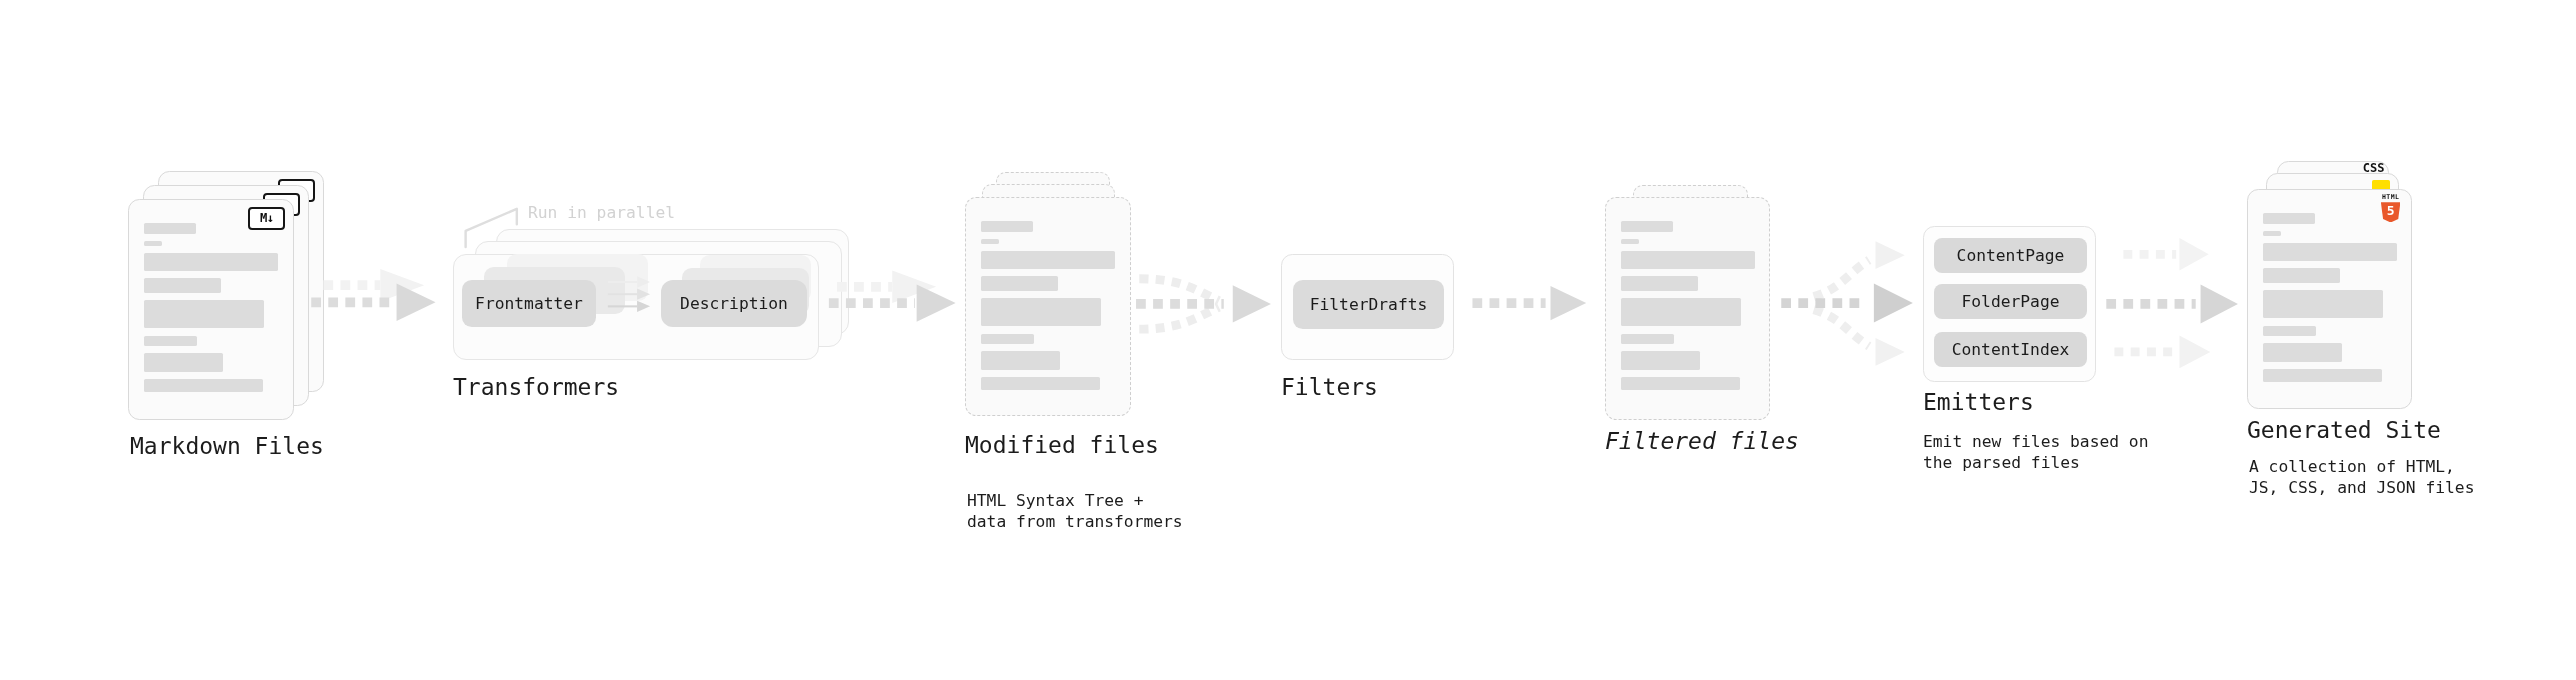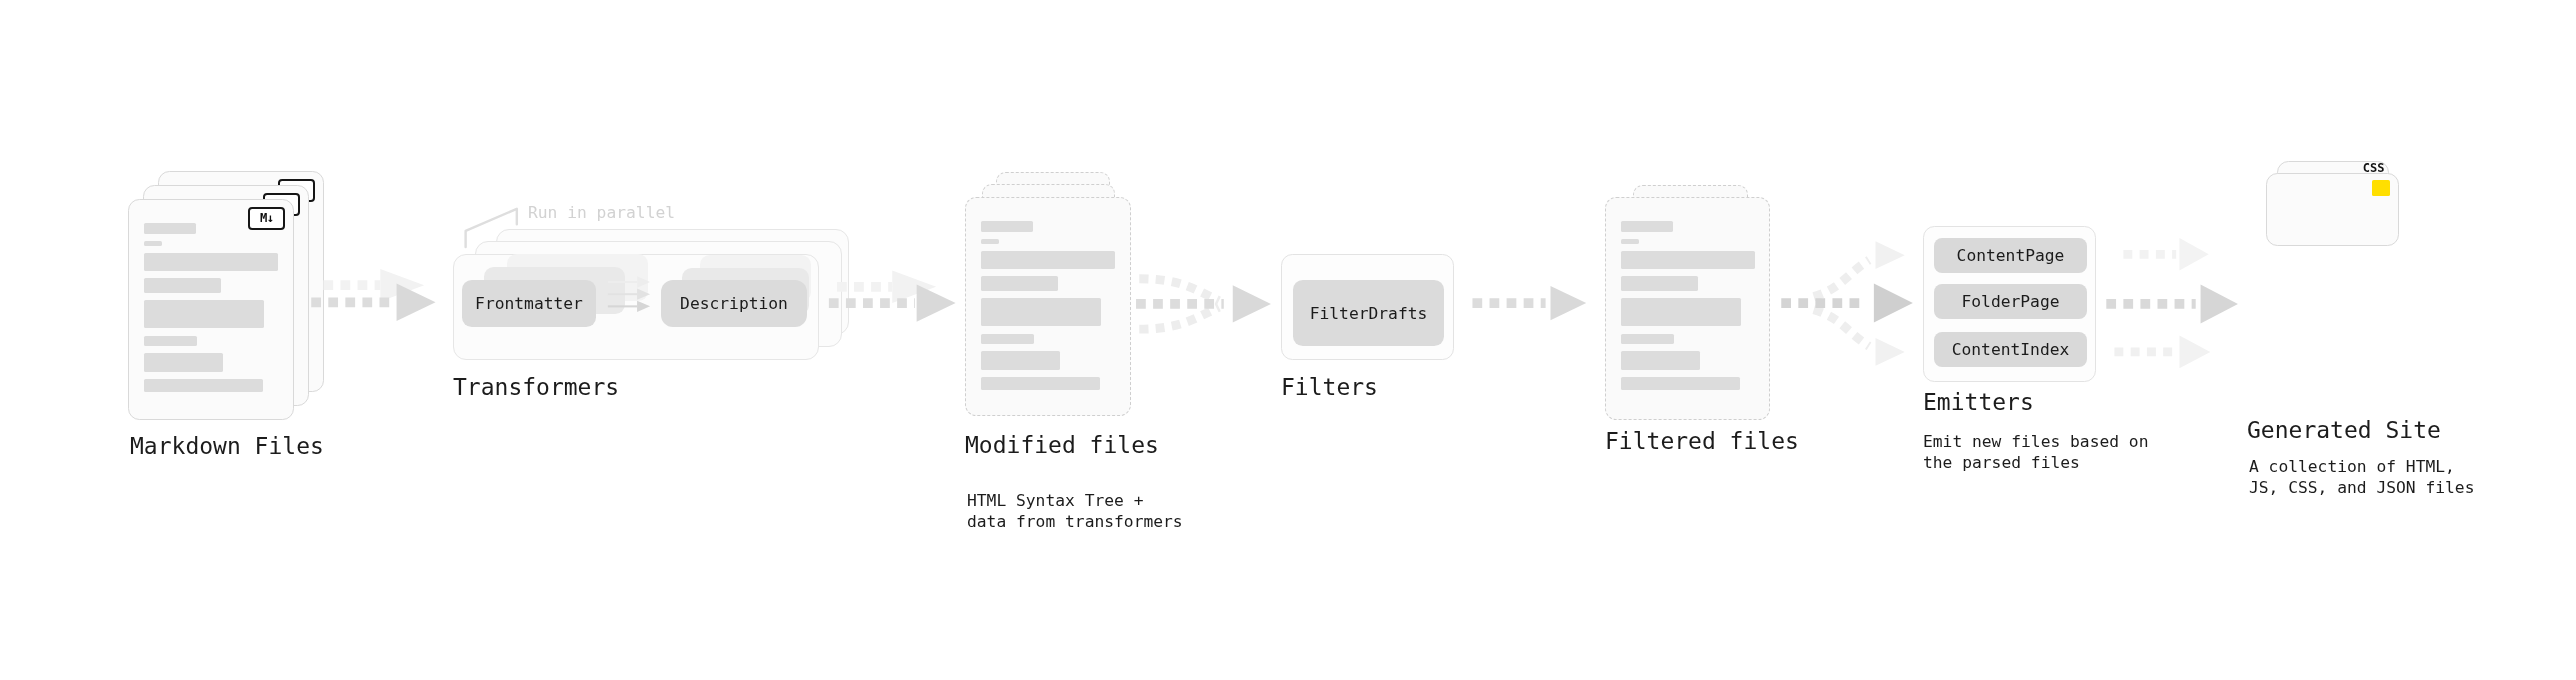--- a/index.html
+++ b/index.html
@@ -107,55 +107,71 @@
         <div class="bar" style="width: 53px; height: 10.6px;"></div>
         <div class="bar" style="width: 79px; height: 18.7px;"></div>
         <div class="bar" style="width: 119px; height: 12.2px;"></div>
       </div>
   </div>
   <div class="title" style="left:965px;top:433px;">Modified files</div>
   <div class="sub" style="left:967px;top:463px;margin-top:27px;">HTML Syntax Tree +
 data from transformers</div>
 
   <div class="fe-card" style="left:1281px;top:254px;width:173px;height:106px;"></div>
-  <div class="pill" style="left:1293px;top:280px;width:151px;height:66px;">FilterDrafts</div>
+  <div class="pill" style="left:1293px;top:280px;width:151px;height:49px;">FilterDrafts</div>
   <div class="title" style="left:1281px;top:375px;">Filters</div>
 
   <div class="doc dashed" style="left:1633px;top:185px;width:115px;height:57px;border-radius:9.8px;"></div>
   <div class="doc dashed" style="left:1605px;top:197px;width:165px;height:223px;">
     <div class="skeleton">
         <div class="bar" style="width: 52px; height: 10.6px;"></div>
         <div class="bar" style="width: 18px; height: 4.9px;"></div>
         <div class="bar" style="width: 134px; height: 18px;"></div>
         <div class="bar" style="width: 77px; height: 14.6px;"></div>
         <div class="bar" style="width: 120px; height: 28px;"></div>
         <div class="bar" style="width: 53px; height: 10.6px;"></div>
         <div class="bar" style="width: 79px; height: 18.7px;"></div>
         <div class="bar" style="width: 119px; height: 12.2px;"></div>
       </div>
   </div>
-  <div class="title" style="left:1605px;top:429px;">Filtered files</div>
+  <div class="title" style="left:1605px;top:429px;font-style:italic;">Filtered files</div>
 
   <div class="fe-card" style="left:1923px;top:226px;width:173px;height:156px;"></div>
   <div class="epill" style="left:1934px;top:238px;">ContentPage</div>
   <div class="epill" style="left:1934px;top:284px;">FolderPage</div>
   <div class="epill" style="left:1934px;top:332px;">ContentIndex</div>
   <div class="title" style="left:1923px;top:390px;">Emitters</div>
   <div class="sub" style="left:1923px;top:431px;">Emit new files based on
 the parsed files</div>
 
   <div class="doc" style="left:2277px;top:161px;width:112px;height:65px;">
     <div class="css-badge">
       <div class="css-word">CSS</div>
       <div class="css-bar"></div>
     </div>
   </div>
   <div class="doc" style="left:2266px;top:173px;width:133px;height:73px;">
     <div class="js-badge"></div>
   </div>
+  <div class="doc" style="left:2247px;top:189px;width:165px;height:220px;">
+    <div class="html5-logo">
+      <div class="h5-word">HTML</div>
+      <div class="h5-shield">5</div>
+    </div>
+    <div class="skeleton">
+        <div class="bar" style="width: 52px; height: 10.6px;"></div>
+        <div class="bar" style="width: 18px; height: 4.9px;"></div>
+        <div class="bar" style="width: 134px; height: 18px;"></div>
+        <div class="bar" style="width: 77px; height: 14.6px;"></div>
+        <div class="bar" style="width: 120px; height: 28px;"></div>
+        <div class="bar" style="width: 53px; height: 10.6px;"></div>
+        <div class="bar" style="width: 79px; height: 18.7px;"></div>
+        <div class="bar" style="width: 119px; height: 12.2px;"></div>
+      </div>
+  </div>
   <div class="title" style="left:2247px;top:418px;">Generated Site</div>
   <div class="sub" style="left:2249px;top:456px;">A collection of HTML,
 JS, CSS, and JSON files</div>
 
   <svg class="arrows" width="2576" height="681" viewBox="0 0 3170 838">
 
     <path d="M 573 304 L 573 284 L 636 257 L 636 276" fill="none" stroke="#dedede" stroke-width="3" stroke-linejoin="round" stroke-linecap="round"></path>
 
     <g>
       <line x1="398" y1="351" x2="468" y2="351" stroke="#f2f2f2" stroke-width="12" stroke-dasharray="12 9"></line>

